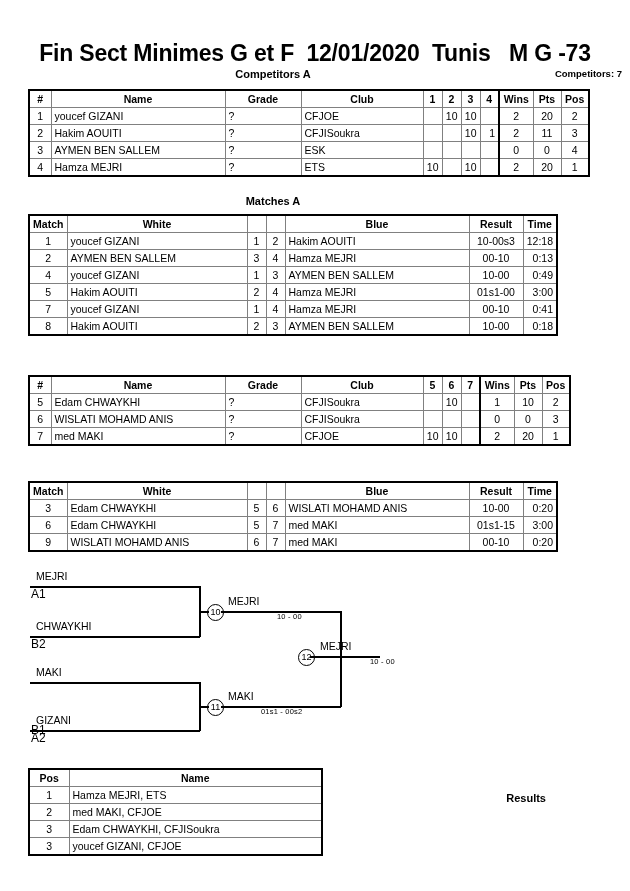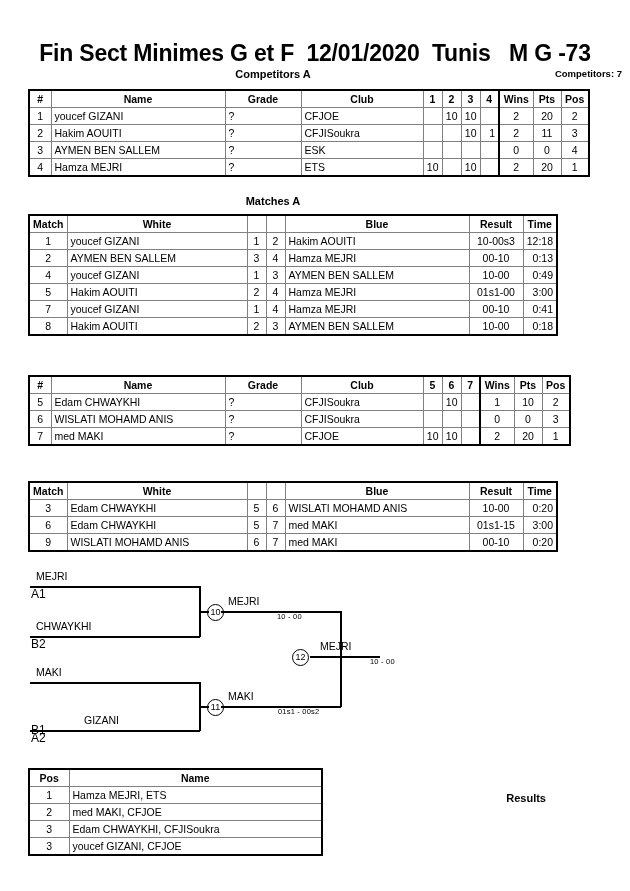--- a/index.html
+++ b/index.html
@@ -376,35 +376,35 @@
     <div class="bk-circle" style="left:207px;top:44px;">10</div>
     <div class="bk-line bk-h" style="left:199px;top:51px;width:10px;"></div>
     <div class="bk-name" style="left:228px;top:35px;">MEJRI</div>
     <div class="bk-line bk-h" style="left:221px;top:51px;width:120px;"></div>
     <div class="bk-score" style="left:229px;top:52px;">10 - 00</div>
 
     <div class="bk-name" style="left:36px;top:106px;">MAKI</div>
     <div class="bk-line bk-h" style="left:30px;top:122px;width:170px;"></div>
     <div class="bk-seed" style="left:31px;top:123px;margin-top:40px;">B1</div>
 
-    <div class="bk-name" style="left:36px;top:154px;margin-left:48px;">GIZANI</div>
+    <div class="bk-name" style="left:36px;top:154px;">GIZANI</div>
     <div class="bk-line bk-h" style="left:30px;top:170px;width:170px;"></div>
     <div class="bk-seed" style="left:31px;top:171px;">A2</div>
 
     <div class="bk-line bk-v" style="left:199px;top:122px;height:49px;"></div>
 
     <div class="bk-circle" style="left:207px;top:139px;">11</div>
     <div class="bk-line bk-h" style="left:199px;top:146px;width:10px;"></div>
     <div class="bk-name" style="left:228px;top:130px;">MAKI</div>
     <div class="bk-line bk-h" style="left:221px;top:146px;width:120px;"></div>
-    <div class="bk-score" style="left:230px;top:147px;">01s1 - 00s2</div>
+    <div class="bk-score" style="left:213px;top:147px;">01s1 - 00s2</div>
 
     <div class="bk-line bk-v" style="left:340px;top:51px;height:96px;"></div>
 
-    <div class="bk-circle" style="left:292px;top:89px;">12</div>
+    <div class="bk-circle" style="left:298px;top:89px;">12</div>
     <div class="bk-line bk-h" style="left:310px;top:96px;width:32px;"></div>
     <div class="bk-name" style="left:320px;top:80px;">MEJRI</div>
     <div class="bk-line bk-h" style="left:310px;top:96px;width:70px;"></div>
     <div class="bk-score" style="left:322px;top:97px;">10 - 00</div>
 
   </div>
 
   <div class="section-title" style="top:792px;text-align:right;">Results</div>
 
   <table class="grid" id="tbl-results" style="left:28px;top:768px;width:295px;">

